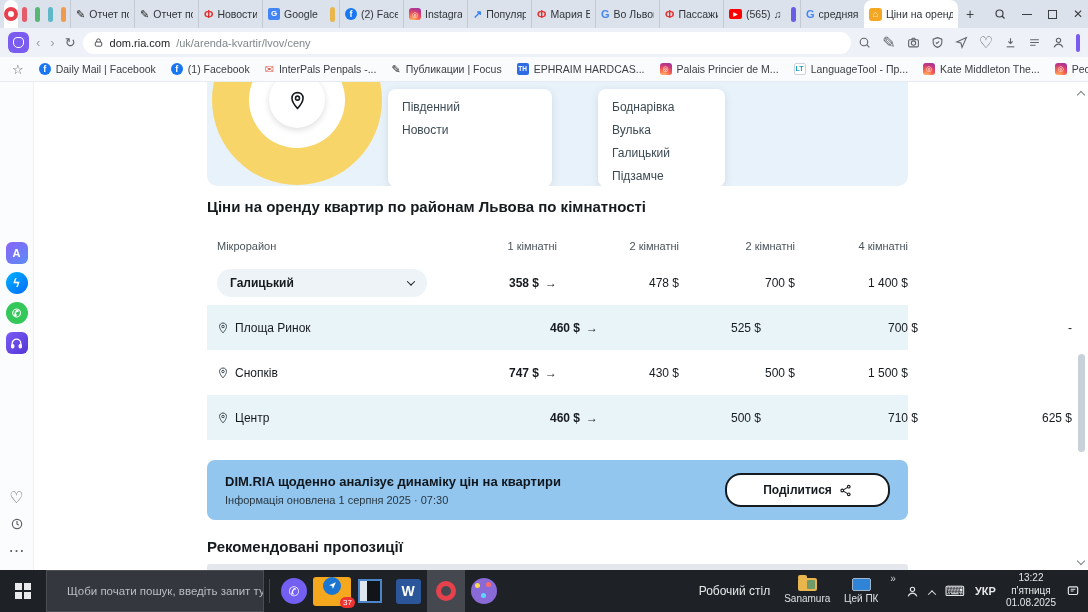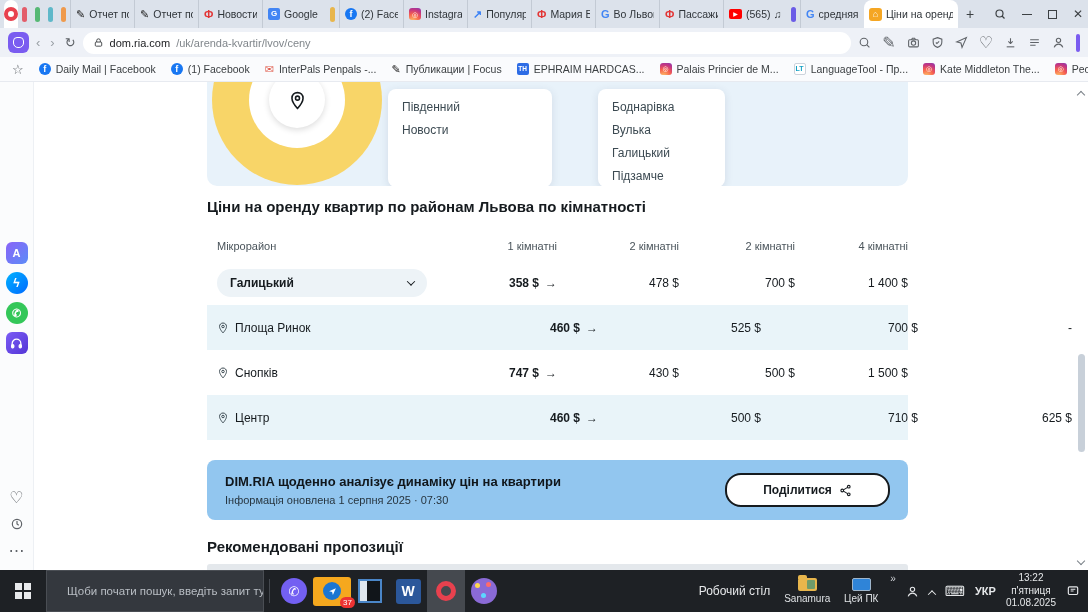--- a/index.html
+++ b/index.html
@@ -110,21 +110,21 @@
   .taskbar { position:absolute; left:0; bottom:0; width:1088px; height:42px; background:#1e2125; display:flex; align-items:stretch; color:#e6e8ea; }
   .start { width:46px; display:flex; align-items:center; justify-content:center; }
   .winlogo { display:grid; grid-template-columns:7px 7px; grid-template-rows:7px 7px; gap:1.5px; }
   .winlogo span { background:#e8eaec; }
   .tsearch { width:218px; background:#34383e; border:1px solid #4a4e54; display:flex; align-items:center; gap:9px; padding:0 11px; font-size:11.5px; color:#b9bec4; white-space:nowrap; overflow:hidden; }
   .tdiv { width:1px; background:#44484e; margin:9px 5px; }
   .apps { display:flex; }
   .app { width:38px; display:flex; align-items:center; justify-content:center; }
   .app.active { background:#45494f; }
   .av-viber { width:26px; height:26px; background:#7360f2; border-radius:50%; color:#fff; display:flex; align-items:center; justify-content:center; font-size:13px; }
-  .av-mail { position:relative; width:43px; height:29px; background:#f5a81e; border-radius:3px; display:flex; align-items:center; justify-content:center; }
+  .av-mail { position:relative; width:43px; height:29px; background:#f5a81e; border-radius:3px; display:flex; align-items:flex-start; justify-content:center; }
   .av-mail .mc { width:18px; height:18px; background:#1b76d2; border-radius:50%; display:flex; align-items:center; justify-content:center; }
   .av-mail .badge { position:absolute; right:-4px; bottom:-2px; background:#e33; color:#fff; font-size:8px; border-radius:7px; padding:1px 3px; }
   .av-photos { width:24px; height:24px; border:2px solid #4a86c8; background:#11151a; display:flex; }
   .av-photos span { width:7px; background:#dfe6ee; }
   .av-word { width:25px; height:25px; background:#2b579a; border-radius:3px; color:#fff; font-weight:bold; font-size:14px; display:flex; align-items:center; justify-content:center; }
   .av-opera { width:20px; height:20px; border:5px solid #e8414e; border-radius:50%; }
   .av-paint { width:26px; height:26px; border-radius:50%; background:#8a6ad6; position:relative; }
   .av-paint i { position:absolute; width:5px; height:5px; border-radius:50%; }
   .av-paint i:nth-child(1){background:#ffd74d; left:4px; top:5px;}
   .av-paint i:nth-child(2){background:#ff6b6b; left:15px; top:4px;}

